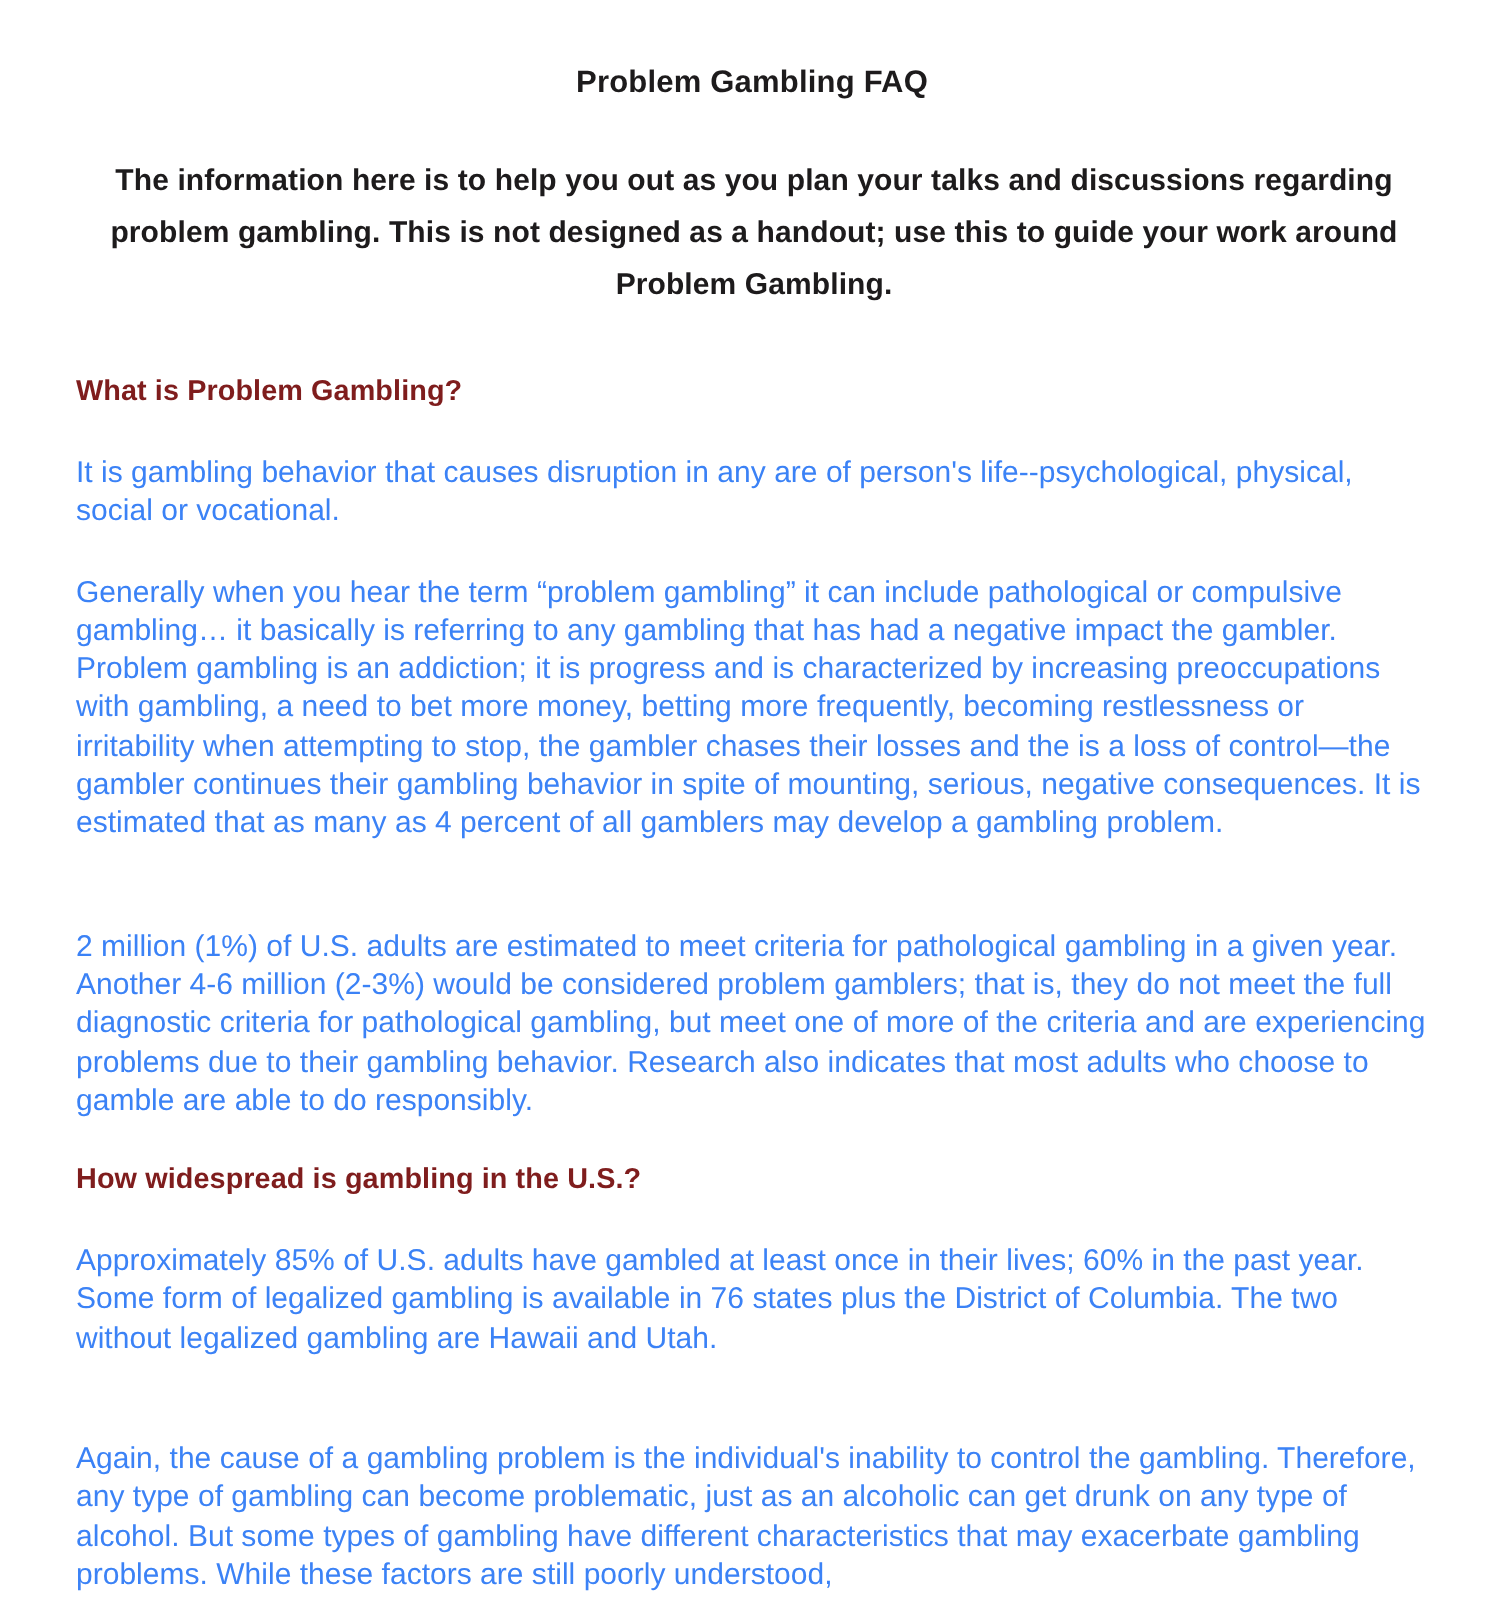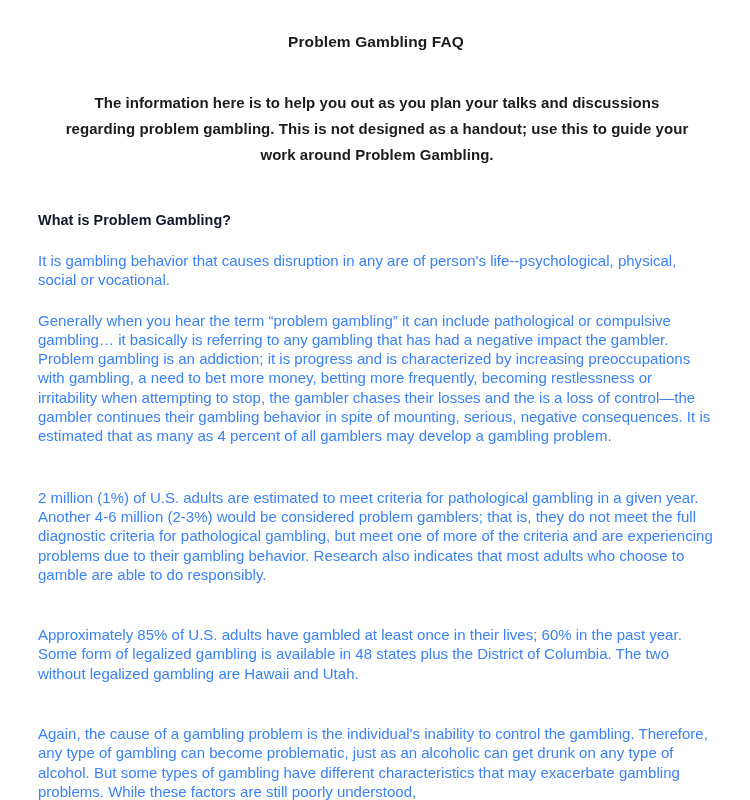--- a/index.html
+++ b/index.html
@@ -34,34 +34,34 @@
     margin: 0;
     padding-top: 33px;
     color: #1d1b1c;
   }
 
   .intro {
     text-align: center;
     font-weight: bold;
     font-size: 15px;
     line-height: 26px;
-    margin: 12px;
+    margin: 0;
     padding-top: 27px;
     padding-left: 14px;
     padding-right: 12px;
     color: #1d1b1c;
     letter-spacing: 0.05px;
   }
 
   .section-heading {
     font-weight: bold;
     font-size: 14.4px;
     line-height: 20px;
     margin: 0;
-    color: #0f172a;
+    color: #7f1d1d;
     letter-spacing: 0.05px;
   }
 
   .body-par {
     font-size: 15px;
     line-height: 19.3px;
     margin: 0;
     color: #3b82f6;
     letter-spacing: 0.01px;
     text-align: left;
@@ -91,20 +91,21 @@
   <div class="sp-after-heading"></div>
   <p class="body-par">It is gambling behavior that causes disruption in any are of person's life--psychological, physical, social or vocational.</p>
   <div class="sp-after-par"></div>
   <p class="body-par">Generally when you hear the term “problem gambling” it can include pathological or compulsive gambling… it basically is referring to any gambling that has had a negative impact the gambler.  Problem gambling is an addiction; it is progress and is characterized by increasing preoccupations with gambling, a need to bet more money, betting  more frequently, becoming restlessness or irritability when attempting to stop,  the gambler chases their losses and the is a  loss of control—the gambler continues their gambling behavior in spite of mounting, serious, negative consequences. It is estimated that as many as 4 percent of all gamblers may develop a gambling problem.</p>
   <div class="sp-after-par"></div>
 
   <div class="sp-after-heading"></div>
   <p class="body-par">2 million (1%) of U.S. adults are estimated to meet criteria for pathological gambling in a given year. Another 4-6 million (2-3%) would be considered problem gamblers; that is, they do not meet the full diagnostic criteria for pathological gambling, but meet one of more of the criteria and are experiencing problems due to their gambling behavior. Research also indicates that most adults who choose to gamble are able to do responsibly.</p>
   <div class="sp-after-par-tight"></div>
 
+  <h2 class="section-heading">How widespread is gambling in the U.S.?</h2>
   <div class="sp-after-heading"></div>
-  <p class="body-par">Approximately 85% of U.S. adults have gambled at least once in their lives; 60% in the past year. Some form of legalized gambling is available in 48 states plus the District of Columbia. The two without legalized gambling are Hawaii and Utah.</p>
+  <p class="body-par">Approximately 85% of U.S. adults have gambled at least once in their lives; 60% in the past year. Some form of legalized gambling is available in 76 states plus the District of Columbia. The two without legalized gambling are Hawaii and Utah.</p>
   <div class="sp-after-par-tight"></div>
 
   <div class="sp-after-heading"></div>
   <p class="body-par clipped">Again, the cause of a gambling problem is the individual's inability to control the gambling. Therefore, any type of gambling can become problematic, just as an alcoholic can get drunk on any type of alcohol. But some types of gambling have different characteristics that may exacerbate gambling problems. While these factors are still poorly understood,</p>
 
 </div>
 
 </body></html>

